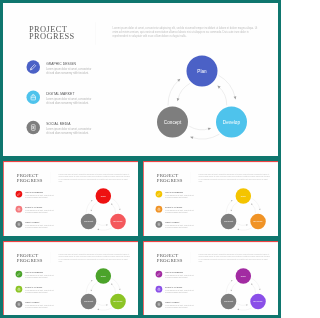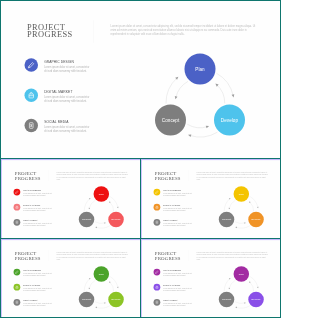--- a/index.html
+++ b/index.html
@@ -1,18 +1,18 @@
 <!DOCTYPE html>
 <html><head>
 <meta charset="utf-8">
 <style>
 html,body{margin:0;padding:0;}
 body{width:281px;height:318px;background:#ffffff;font-family:"Liberation Sans",sans-serif;overflow:hidden;}
 .grid{width:281px;height:318px;position:relative;}
-.panel{position:absolute;background:#c4b5fd;border:1px solid #0f766e;box-sizing:border-box;overflow:hidden;}
+.panel{position:absolute;background:#ef4444;border:3px solid #0f766e;box-sizing:border-box;overflow:hidden;}
 #p0{left:0;top:0;width:281px;height:159px;}
 #p1{left:0;top:158px;width:141px;height:81px;}
 #p2{left:140px;top:158px;width:141px;height:81px;}
 #p3{left:0;top:238px;width:141px;height:80px;}
 #p4{left:140px;top:238px;width:141px;height:80px;}
 .holder{position:absolute;left:0;top:0;right:0;bottom:0;overflow:hidden;}
 
 
 .slide{position:absolute;left:0;top:0;width:1124px;height:632px;transform-origin:0 0;background:#fefefe;}
 

